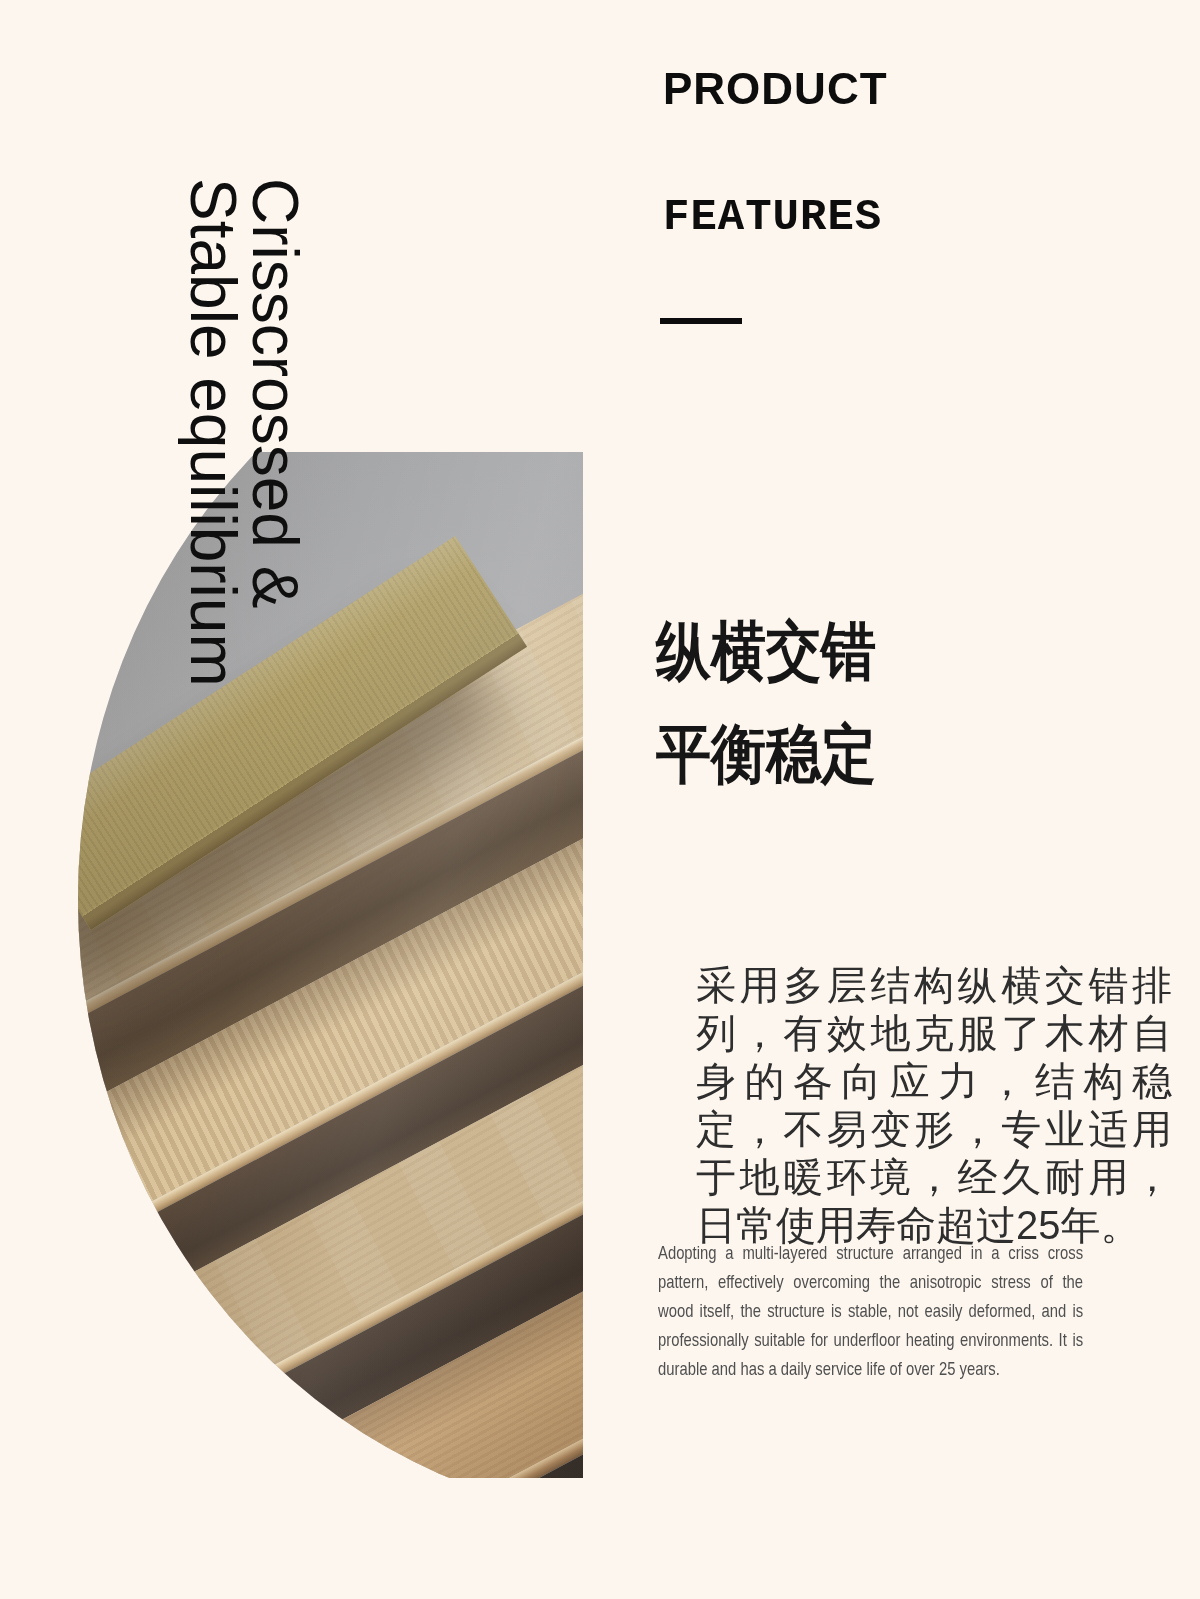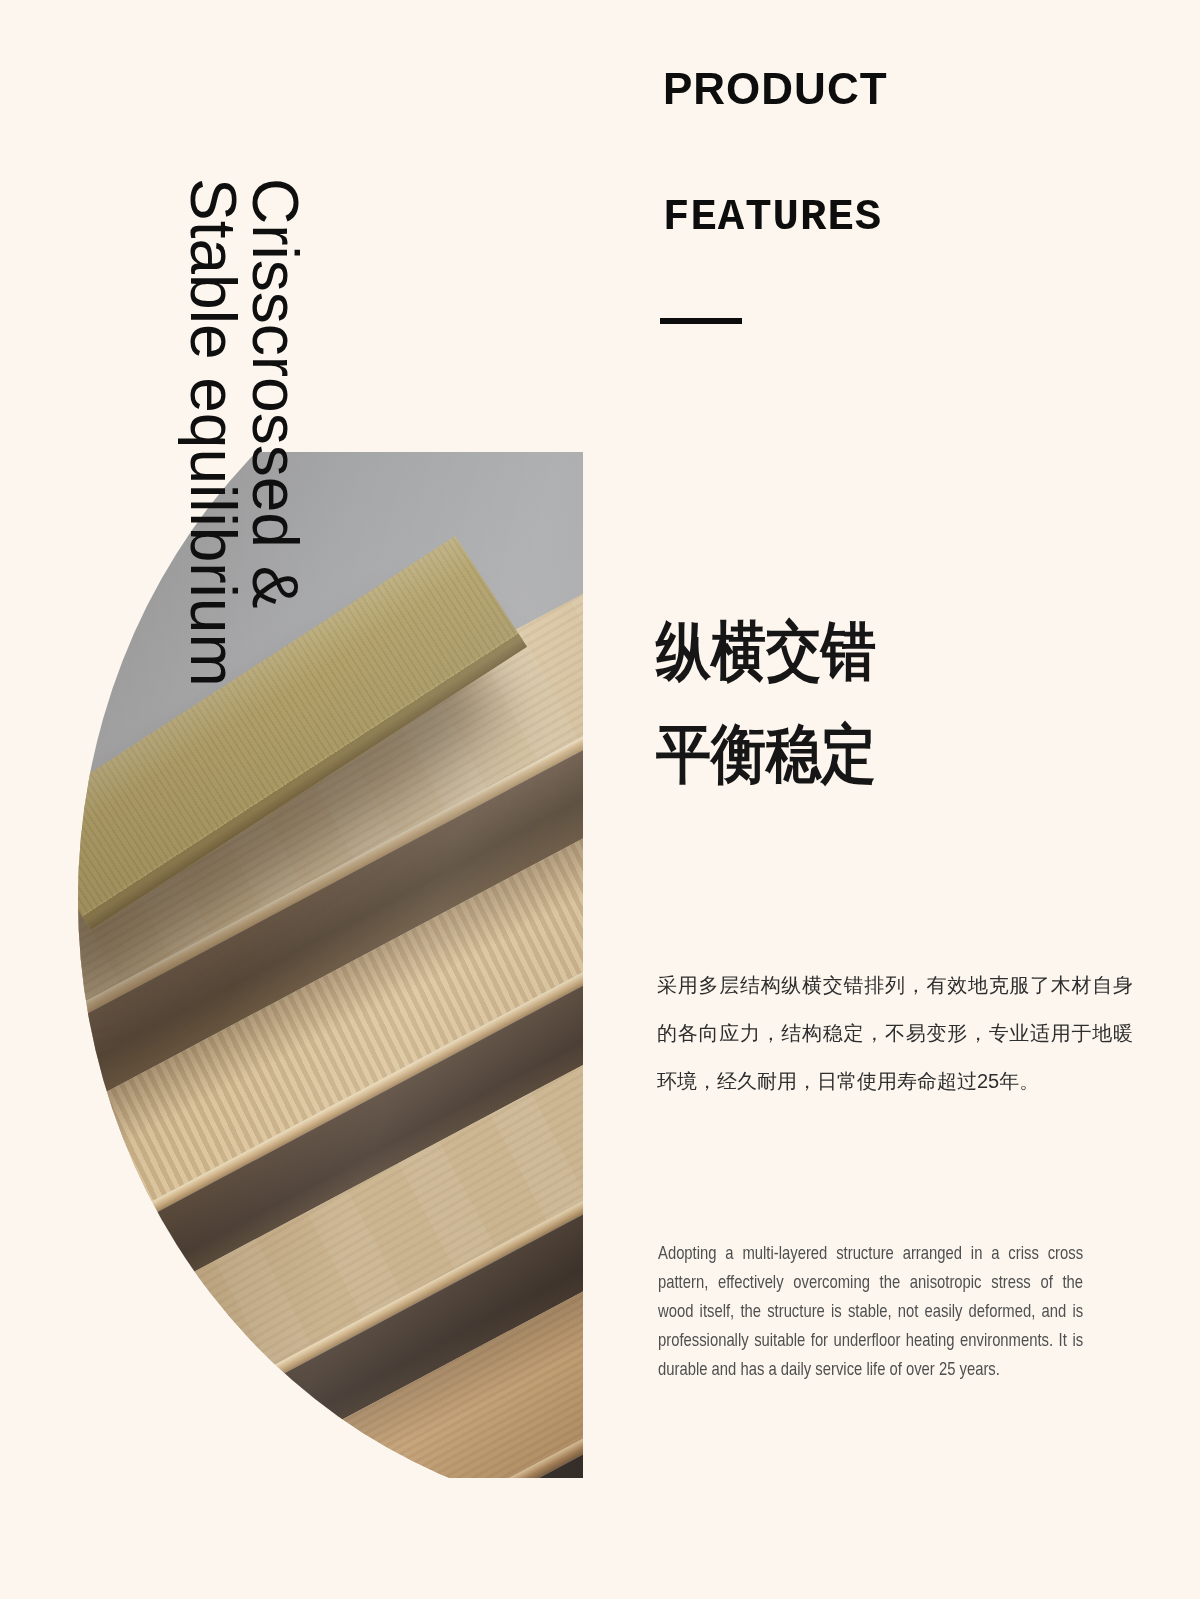--- a/index.html
+++ b/index.html
@@ -86,22 +86,22 @@
     color:#0f0f0f; white-space:nowrap; z-index:5;
   }
 
   
   .cn-heading {
     position:absolute; left:656px; top:600px;
     font-size:64px; line-height:103px; font-weight:700; color:#161616;
     transform:scaleX(0.86); transform-origin:0 0; white-space:nowrap;
   }
   .cn-body {
-    position:absolute; left:657px; top:961px; width:476px;
-    font-size:20px; line-height:48px; color:#2e2e2e;
+    position:absolute; left:696px; top:961px; width:476px;
+    font-size:40px; line-height:48px; color:#2e2e2e;
     text-align:justify;
   }
   .en-body {
     position:absolute; left:658px; top:1238px; width:545px;
     transform:scaleX(0.78); transform-origin:0 0;
     font-size:19px; line-height:29px; color:#4f4f4f;
     text-align:justify;
   }
 </style>
 </head>

